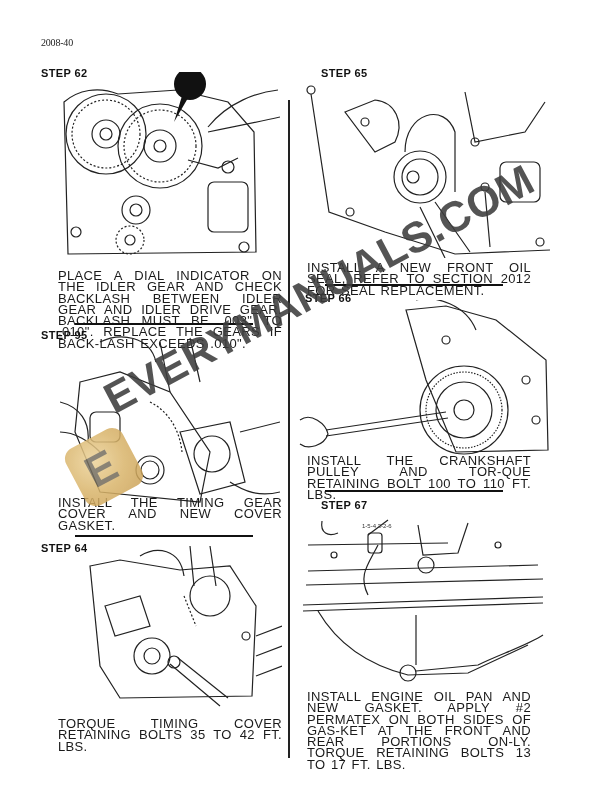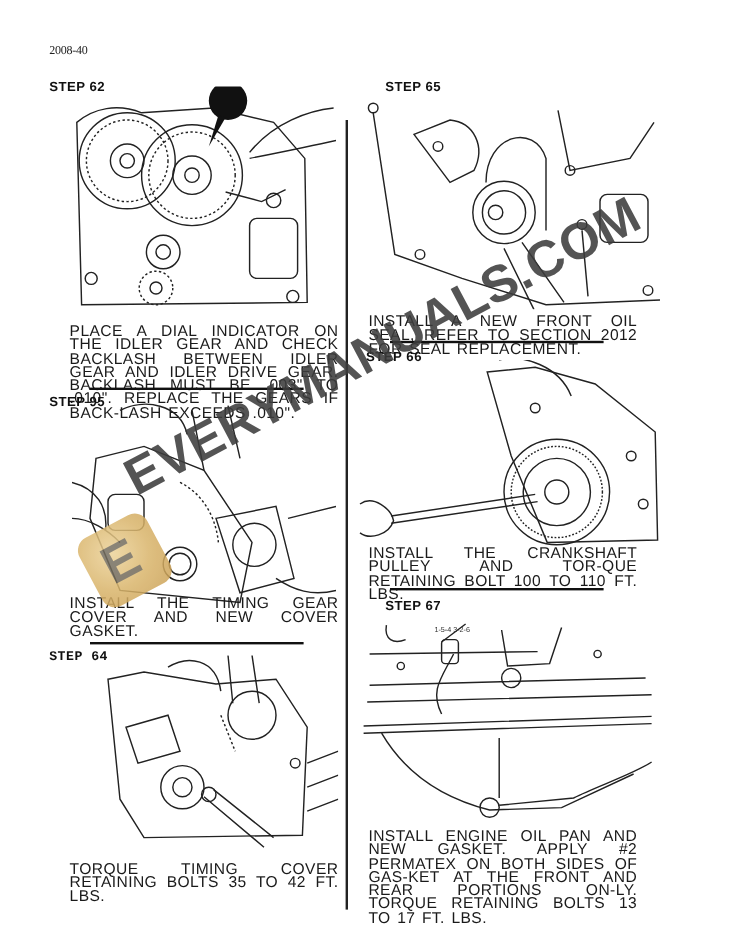--- a/index.html
+++ b/index.html
@@ -103,21 +103,21 @@
       <circle cx="90" cy="138" r="9"></circle>
       <path d="M0 70 C20 75 30 90 28 110 M0 100 C15 100 30 110 40 120"></path>
       <path d="M170 150 C185 160 200 165 220 160 M180 100 L220 90"></path>
     </svg>
   </div>
   <div class="caption" style="left:58px;top:497px;width:224px;">INSTALL THE TIMING GEAR COVER AND NEW COVER GASKET.</div>
   <div class="rule" style="left:75px;top:535px;width:178px;"></div>
 </div>
 
 <div>
-  <div class="step-title" style="left:41px;top:542px;font-family:Liberation Mono, monospace;">STEP 64</div>
+  <div class="step-title" style="left:41px;top:542px;">STEP 64</div>
   <div class="illus" style="left:60px;top:546px;width:222px;height:168px;">
     <svg viewBox="0 0 222 168" fill="none" stroke="#222" stroke-width="1.2">
       <path d="M30 20 L60 14 L120 24 L170 20 L196 60 L192 150 L60 152 L40 120 Z"></path>
       <path d="M80 10 C96 0 120 2 124 30 M130 0 L134 40 M150 0 L156 40"></path>
       <circle cx="150" cy="50" r="20"></circle>
       <path d="M124 50 L136 80" stroke-dasharray="2 2"></path>
       <circle cx="92" cy="110" r="18"></circle>
       <circle cx="92" cy="110" r="8"></circle>
       <path d="M110 118 L160 160 M118 112 L168 152"></path>
       <circle cx="114" cy="116" r="6"></circle>

